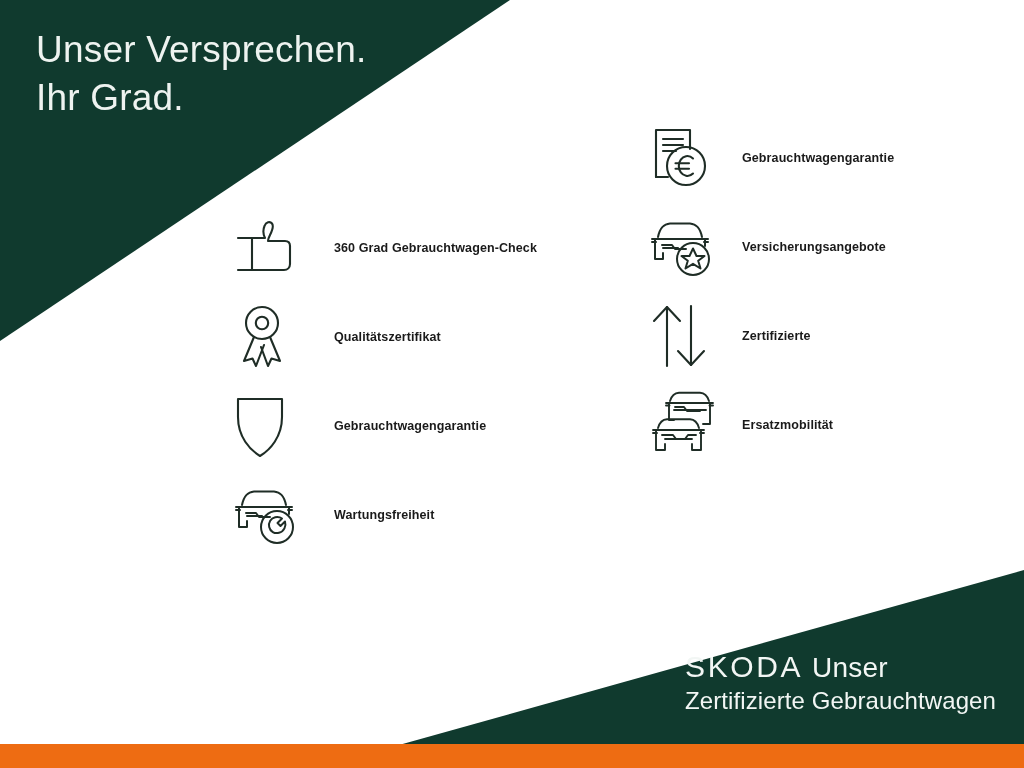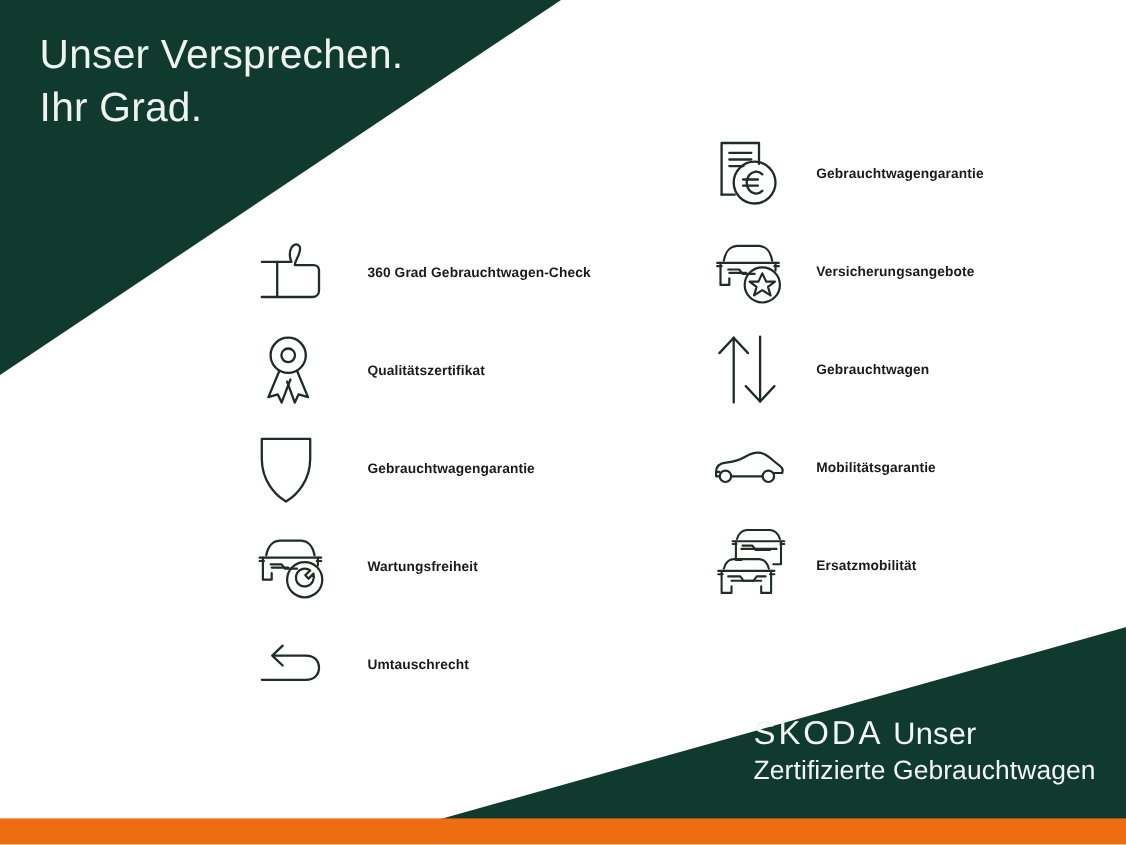--- a/index.html
+++ b/index.html
@@ -167,29 +167,20 @@
           <path d="M14 30 H24 L27 34 H38"></path>
           <path d="M4 27 H8"></path>
           <path d="M56 27 H60"></path>
           <circle cx="45" cy="44" r="16"></circle>
           <path d="M50 35.5 L45.5 40 L48.5 43 L53 38.5 C54.5 43 52 48.5 47 49.8 C42.5 51 38.2 48.5 37.2 44 C36.2 39.5 38.8 35.2 43.2 34.2 C45.6 33.6 48.2 34.2 50 35.5 Z"></path>
         </svg>
       </span>
       <span class="feature-label">Wartungsfreiheit</span>
     </div>
 
-    <div class="feature">
-      <span class="feature-icon">
-        <svg width="68" height="48" viewBox="0 0 68 48" fill="none" stroke="#1F2D26" stroke-width="2.1" stroke-linejoin="round" stroke-linecap="round">
-          <path d="M6 38 H46 C54 38 58 33 58 27 C58 21 54 16 46 16 H16"></path>
-          <path d="M25 7 L15.5 16 L25 25"></path>
-        </svg>
-      </span>
-      <span class="feature-label">Umtauschrecht</span>
-    </div>
 
   </div>
 
   <div class="col col-right">
 
     <div class="feature">
       <span class="feature-icon">
         <svg width="64" height="66" viewBox="0 0 64 66" fill="none" stroke="#1F2D26" stroke-width="2.1" stroke-linejoin="round" stroke-linecap="round">
           <path d="M8 52 V5 H42 V24"></path>
           <path d="M8 52 H20"></path>
@@ -225,36 +216,23 @@
 
     <div class="feature">
       <span class="feature-icon">
         <svg width="62" height="68" viewBox="0 0 62 68" fill="none" stroke="#1F2D26" stroke-width="2.1" stroke-linejoin="round" stroke-linecap="round">
           <path d="M19 64 V5"></path>
           <path d="M6 19 L19 5 L32 19"></path>
           <path d="M43 4 V63"></path>
           <path d="M30 49 L43 63 L56 49"></path>
         </svg>
       </span>
-      <span class="feature-label">Gebrauchtwagen</span>
-    </div>
-
-    <div class="feature">
-      <span class="feature-icon">
-        <svg width="66" height="36" viewBox="0 0 66 36" fill="none" stroke="#1F2D26" stroke-width="2" stroke-linejoin="round" stroke-linecap="round">
-          <path d="M3 22 C3 16 7 14 12 13.5 C19 13 24 11.5 30 8 C36 4.5 42 3.5 47 6 C52 8.5 56 13 61 16.5 C63.5 18.3 64 20.5 63 23 H56"></path>
-          <path d="M3 22 H6"></path>
-          <path d="M17 26 H45"></path>
-          <path d="M3 22 V26 H6"></path>
-          <circle cx="11.5" cy="26" r="5.2"></circle>
-          <circle cx="50.5" cy="26" r="5.2"></circle>
-        </svg>
-      </span>
-      <span class="feature-label">Mobilitätsgarantie</span>
-    </div>
+      <span class="feature-label">Zertifizierte</span>
+    </div>
+
 
     <div class="feature">
       <span class="feature-icon">
         <svg width="70" height="70" viewBox="0 0 70 70" fill="none" stroke="#1F2D26" stroke-width="1.9" stroke-linejoin="round" stroke-linecap="round">
 
           <path d="M22 11 C24 4.5 27 3 31 2.8 H52 C56 3 59 4.5 61 11"></path>
           <path d="M18 13 H65"></path>
           <path d="M21 13 V30 H26"></path>
           <path d="M62 13 V34 H55"></path>
           <path d="M26 20 H58"></path>

